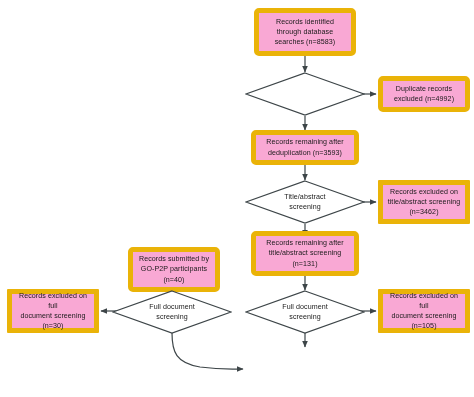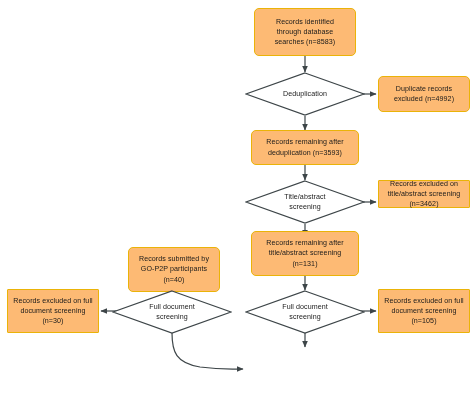--- a/index.html
+++ b/index.html
@@ -30,22 +30,22 @@
     display: flex;
     align-items: center;
     justify-content: center;
     text-align: center;
     color: #1a1a1a;
     font-size: 7.1px;
     line-height: 1.42;
     letter-spacing: 0.01em;
   }
   .node.box {
-    border: 1px solid #eab308;
-    background: #fdba74;
+    border: 5px solid #eab308;
+    background: #f9a8d4;
     padding: 2px 4px;
   }
   .node.box.rounded {
     border-radius: 5px;
   }
   .node.box.square {
     border-radius: 1px;
   }
   .node .node-text {
     display: block;
@@ -109,42 +109,41 @@
   <div class="node box rounded" style="left:254px; top:8px; width:102px; height:48px;">
     <span class="node-text">Records identified
 through database
 searches (n=8583)</span>
   </div>
 
   <div class="node diamond" style="left:245px; top:72px; width:120px; height:44px;">
     <svg class="diamond-shape" viewBox="0 0 120 44" preserveAspectRatio="none">
       <polygon points="60,1 119,22 60,43 1,22" fill="#ffffff" stroke="#3d4548" stroke-width="1.2" vector-effect="non-scaling-stroke"></polygon>
     </svg>
-    <span class="node-text">Deduplication</span>
   </div>
 
   <div class="node box rounded" style="left:378px; top:76px; width:92px; height:36px;">
     <span class="node-text">Duplicate records
 excluded (n=4992)</span>
   </div>
 
   <div class="node box rounded" style="left:251px; top:130px; width:108px; height:35px;">
     <span class="node-text">Records remaining after
 deduplication (n=3593)</span>
   </div>
 
   <div class="node diamond" style="left:245px; top:180px; width:120px; height:44px;">
     <svg class="diamond-shape" viewBox="0 0 120 44" preserveAspectRatio="none">
       <polygon points="60,1 119,22 60,43 1,22" fill="#ffffff" stroke="#3d4548" stroke-width="1.2" vector-effect="non-scaling-stroke"></polygon>
     </svg>
     <span class="node-text">Title/abstract
 screening</span>
   </div>
 
-  <div class="node box square" style="left:378px; top:180px; width:92px; height:28px;">
+  <div class="node box square" style="left:378px; top:180px; width:92px; height:44px;">
     <span class="node-text">Records excluded on
 title/abstract screening
 (n=3462)</span>
   </div>
 
   <div class="node box rounded" style="left:128px; top:247px; width:92px; height:45px;">
     <span class="node-text">Records submitted by
 GO-P2P participants
 (n=40)</span>
   </div>

